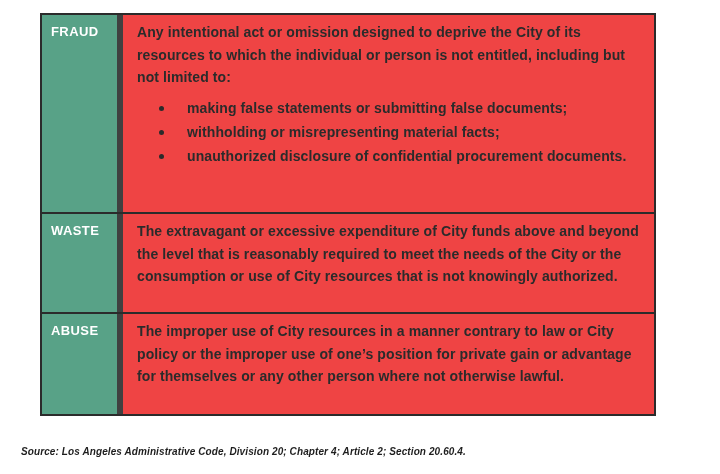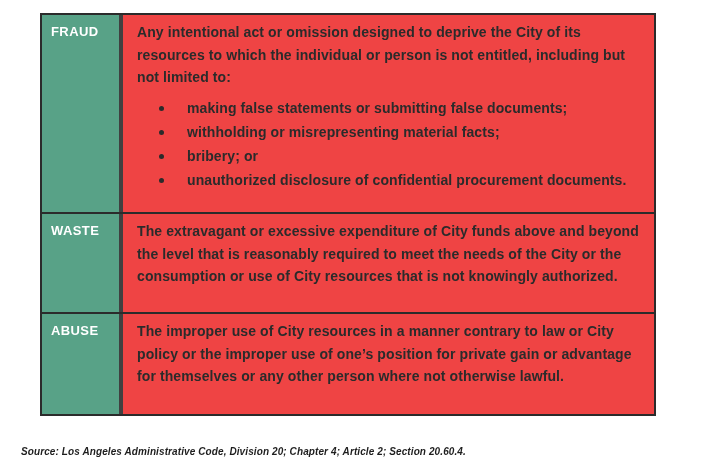--- a/index.html
+++ b/index.html
@@ -21,21 +21,21 @@
     display: flex;
     align-items: stretch;
   }
   .row + .row { border-top: 2px solid #2b2b2b; }
   .row-1 { min-height: 197px; }
   .row-2 { min-height: 100px; }
   .row-3 { min-height: 102px; }
   .term-cell {
     flex: 0 0 81px;
     background: #58a287;
-    border-right: 4px solid #404040;
+    border-right: 6px solid #404040;
     color: #ffffff;
     font-weight: 700;
     font-size: 13px;
     letter-spacing: 0.4px;
     padding: 9px 6px 6px 9px;
   }
   .def-cell {
     flex: 1 1 auto;
     background: #ef4444;
     color: #2b2b2b;
@@ -79,21 +79,20 @@
 
 <div class="fwa-table">
 
   <div class="row row-1">
     <div class="term-cell">FRAUD</div>
     <div class="def-cell">
       <div>Any intentional act or omission designed to deprive the City of its resources to which the individual or person is not entitled, including but not limited to:</div>
       <ul class="bullets">
         <li>making false statements or submitting false documents;</li>
         <li>withholding or misrepresenting material facts;</li>
-        <li>bribery; or</li>
         <li>unauthorized disclosure of confidential procurement documents.</li>
       </ul>
     </div>
   </div>
 
   <div class="row row-2">
     <div class="term-cell">WASTE</div>
     <div class="def-cell">
       <div>The extravagant or excessive expenditure of City funds above and beyond the level that is reasonably required to meet the needs of the City or the consumption or use of City resources that is not knowingly authorized.</div>
     </div>

